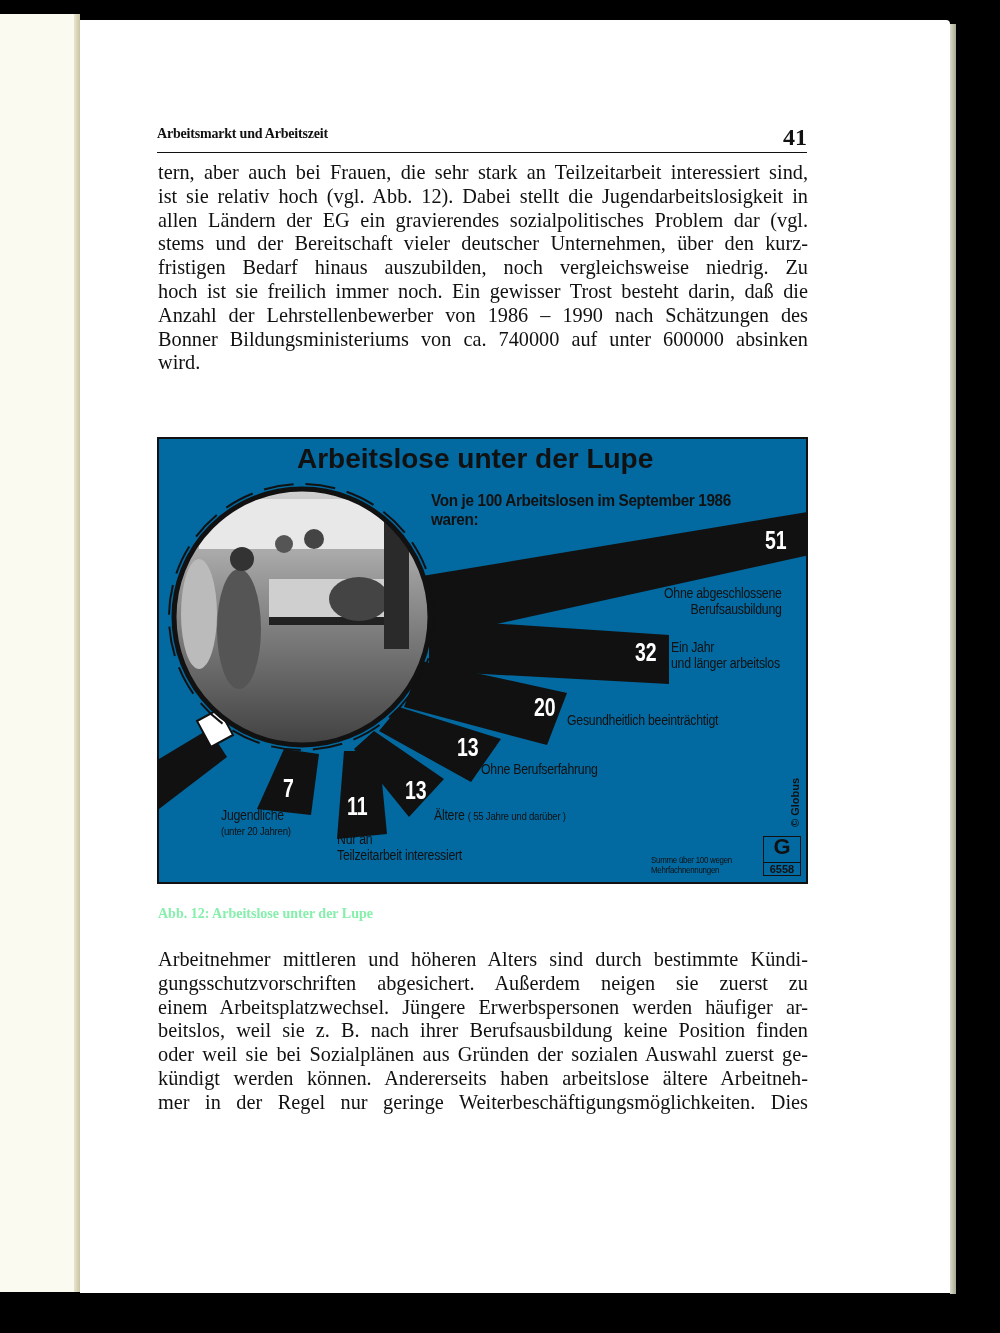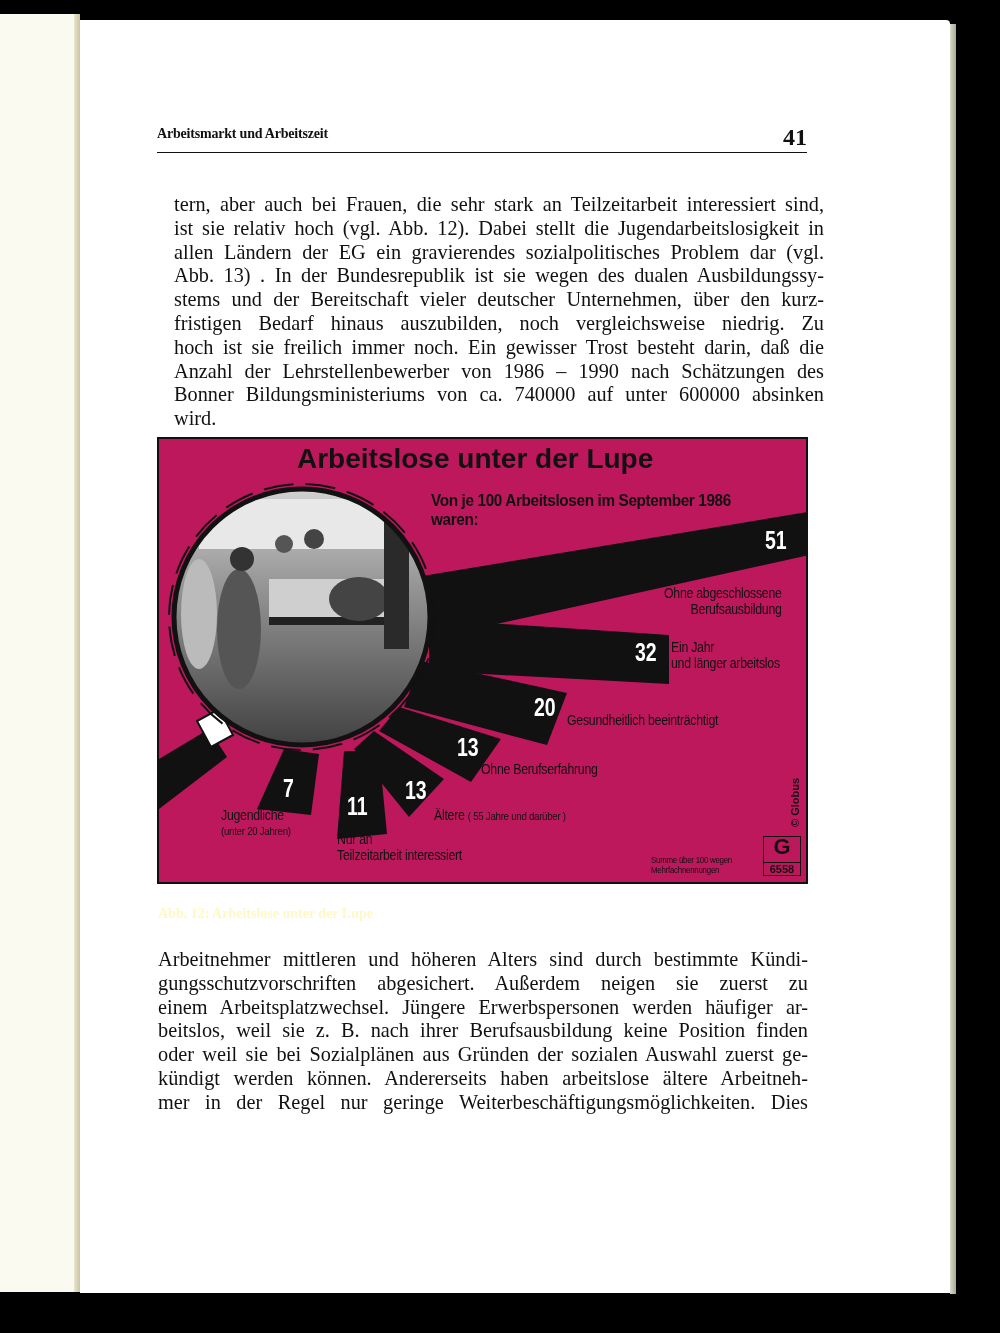--- a/index.html
+++ b/index.html
@@ -9,53 +9,52 @@
   .page { position: absolute; left: 80px; top: 20px; width: 870px; height: 1273px; background: #fff; border-radius: 0 4px 0 0; }
   .page .right-edge { position: absolute; right: -6px; top: 4px; width: 6px; height: 1270px; background: linear-gradient(to right, #d9dacc, #a7a991); }
   .serif { font-family: "Liberation Serif", "DejaVu Serif", serif; }
   .sans { font-family: "Liberation Sans", "DejaVu Sans", sans-serif; }
   .header { position: absolute; left: 157px; top: 122px; width: 650px; height: 30px; border-bottom: 1.5px solid #111; }
   .header .title { position: absolute; left: 0; top: 4px; font-size: 14px; font-weight: bold; color: #111; letter-spacing: -0.2px; }
   .header .pagenum { position: absolute; right: 0; top: 2px; font-size: 24px; font-weight: bold; color: #111; }
   .para { position: absolute; left: 158px; width: 650px; font-size: 20.3px; line-height: 23.8px; color: #111; text-align: justify; }
   .para .ln { display: block; text-align-last: justify; white-space: nowrap; }
   .para .ln.last { text-align-last: left; }
-  .fig { position: absolute; left: 157px; top: 437px; width: 651px; height: 447px; border: 2px solid #111; box-sizing: border-box; background: #be185d; overflow: hidden; }
+  .fig { position: absolute; left: 157px; top: 437px; width: 651px; height: 447px; border: 2px solid #111; box-sizing: border-box; background: #0369a1; overflow: hidden; }
   .fig svg { position: absolute; left: 0; top: 0; }
   .fig-title { position: absolute; left: 138px; top: 4px; font-size: 28px; font-weight: bold; color: #111; }
   .fig-sub { position: absolute; left: 272px; top: 52px; font-size: 17px; font-weight: bold; color: #111; line-height: 19px; letter-spacing: -0.4px; transform: scaleX(0.9); transform-origin: left top; }
   .lbl { position: absolute; font-size: 14px; color: #111; line-height: 16px; letter-spacing: -0.3px; transform: scaleX(0.88); transform-origin: left top; white-space: nowrap; }
   .lbl.small { font-size: 11px; line-height: 13px; }
   .val { position: absolute; font-size: 26px; font-weight: bold; color: #fff; transform: scaleX(0.75); transform-origin: left top; }
   .vtext { position: absolute; font-size: 11px; font-weight: bold; color: #111; transform: rotate(-90deg); transform-origin: left top; white-space: nowrap; }
   .glogo { position: absolute; left: 604px; top: 397px; width: 38px; height: 40px; border: 1.5px solid #111; box-sizing: border-box; }
   .glogo .g { position: absolute; left: 0; top: -3px; width: 100%; text-align: center; font-size: 22px; font-weight: bold; color: #111; }
   .glogo .num { position: absolute; left: 0; bottom: 0; width: 100%; border-top: 1.5px solid #111; text-align: center; font-size: 11px; font-weight: bold; color: #111; line-height: 12px; }
-  .caption { position: absolute; left: 158px; top: 906px; font-size: 14px; font-weight: bold; color: #fef9c3; }
+  .caption { position: absolute; left: 158px; top: 906px; font-size: 14px; font-weight: bold; color: #86efac; }
 </style>
 </head>
 <body>
 
 <div class="page-left">
     <div class="edge"></div>
   </div>
 <div class="page">
     <div class="right-edge"></div>
   </div>
 
 <div class="header serif">
   <span class="title">Arbeitsmarkt und Arbeitszeit</span>
   <span class="pagenum">41</span>
 </div>
 
-<div class="para serif" style="top:193px;margin-left:16px;">
+<div class="para serif" style="top:161px;">
   <span class="ln">tern, aber auch bei Frauen, die sehr stark an Teilzeitarbeit interessiert sind,</span>
   <span class="ln">ist sie relativ hoch (vgl. Abb. 12). Dabei stellt die Jugendarbeitslosigkeit in</span>
   <span class="ln">allen Ländern der EG ein gravierendes sozialpolitisches Problem dar (vgl.</span>
-  <span class="ln">Abb. 13) . In der Bundesrepublik ist sie wegen des dualen Ausbildungssy-</span>
   <span class="ln">stems und der Bereitschaft vieler deutscher Unternehmen, über den kurz-</span>
   <span class="ln">fristigen Bedarf hinaus auszubilden, noch vergleichsweise niedrig. Zu</span>
   <span class="ln">hoch ist sie freilich immer noch. Ein gewisser Trost besteht darin, daß die</span>
   <span class="ln">Anzahl der Lehrstellenbewerber von 1986 – 1990 nach Schätzungen des</span>
   <span class="ln">Bonner Bildungsministeriums von ca. 740000 auf unter 600000 absinken</span>
   <span class="ln last">wird.</span>
 </div>
 
 <div class="fig sans">
   <svg width="651" height="447" viewBox="0 0 651 447">

